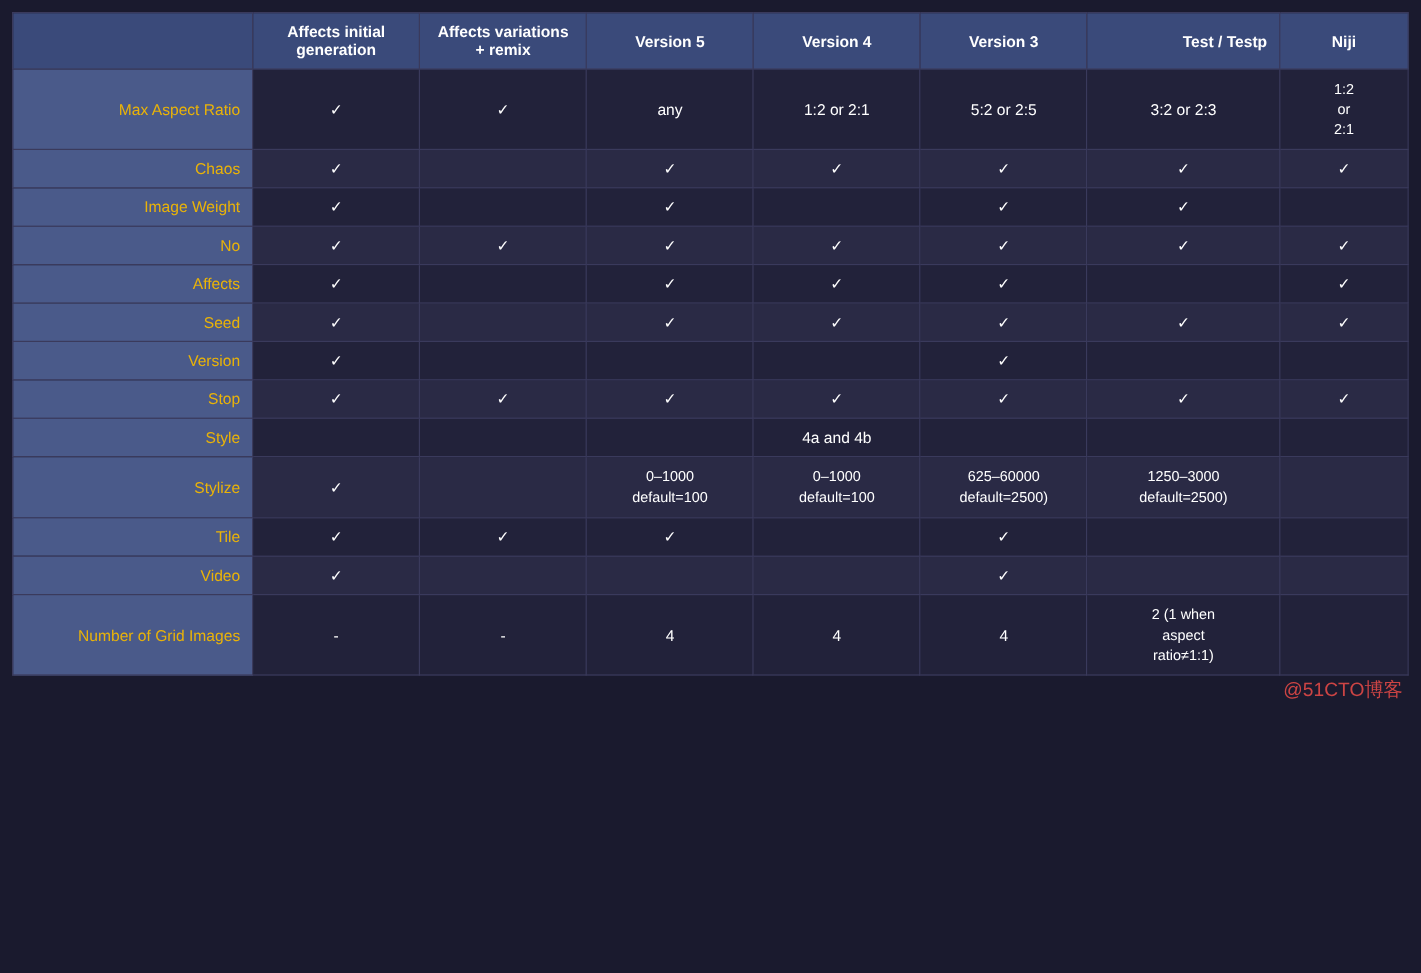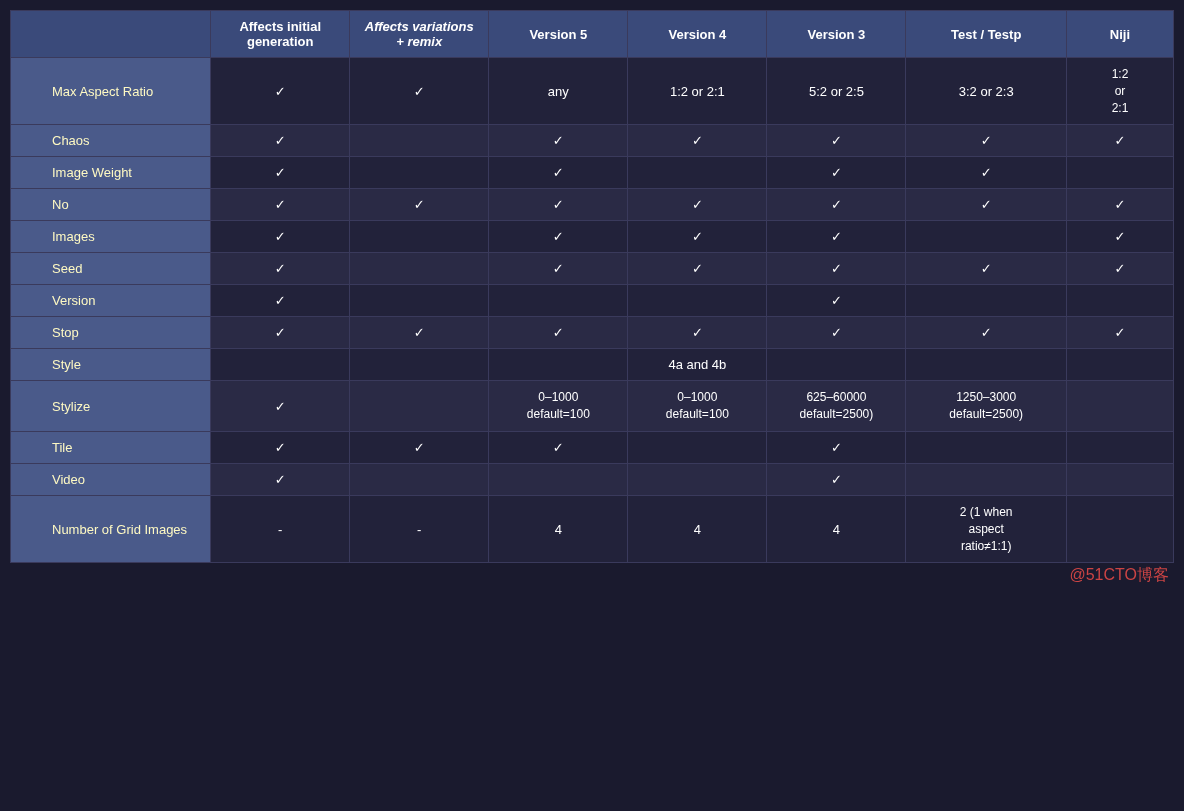--- a/index.html
+++ b/index.html
@@ -35,34 +35,34 @@
       color: #ffffff;
     }
     tbody tr:nth-child(odd) td {
       background: #22223a;
     }
     tbody tr:nth-child(even) td {
       background: #2a2a45;
     }
     tbody td:first-child {
       background: #4a5a8a;
-      text-align: left;
+      text-align: right;
       font-weight: normal;
-      color: #fef9c3;
+      color: #eab308;
       font-size: 13px;
       white-space: nowrap;
       padding-left: 41px;
     }
     .col-feature { width: 120px; }
     .col-affects-init { width: 130px; }
-    .col-affects-var { width: 130px; font-style: italic; }
+    .col-affects-var { width: 130px; }
     .col-v5 { width: 130px; }
     .col-v4 { width: 130px; margin-top: 20px; }
     .col-v3 { width: 130px; }
-    .col-test { width: 150px; }
+    .col-test { width: 150px; text-align: right; }
     .col-niji { width: 100px; }
 
     
     tbody tr:nth-child(odd) td:first-child,
     tbody tr:nth-child(even) td:first-child {
       background: #4a5a8a;
     }
     .watermark {
       color: #cc4444;
       font-size: 16px;
@@ -124,21 +124,21 @@
           <td>No</td>
           <td>✓</td>
           <td>✓</td>
           <td>✓</td>
           <td>✓</td>
           <td>✓</td>
           <td>✓</td>
           <td>✓</td>
         </tr>
         <tr>
-          <td>Images</td>
+          <td>Affects</td>
           <td>✓</td>
           <td></td>
           <td>✓</td>
           <td>✓</td>
           <td>✓</td>
           <td></td>
           <td>✓</td>
         </tr>
         <tr>
           <td>Seed</td>

